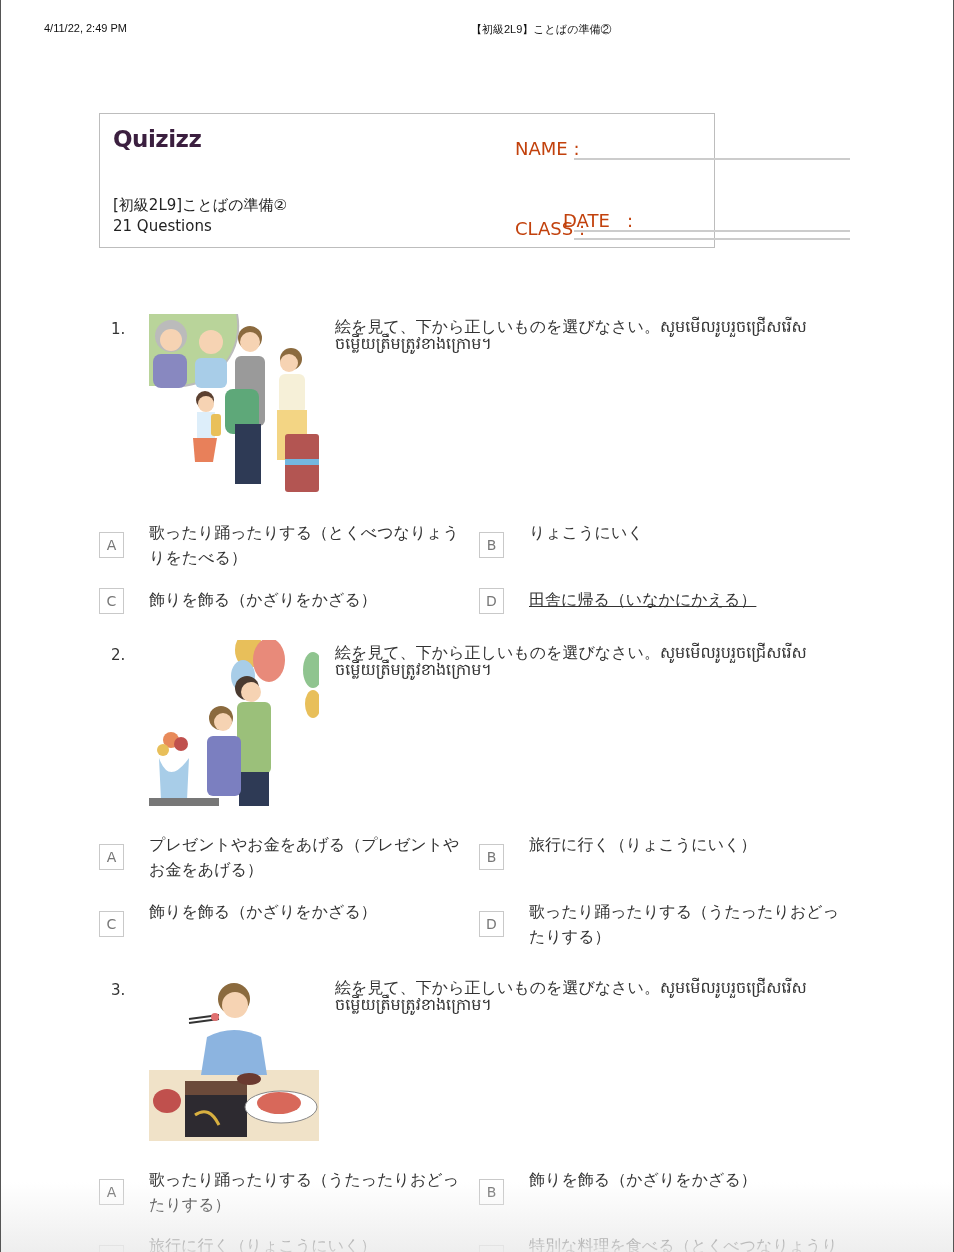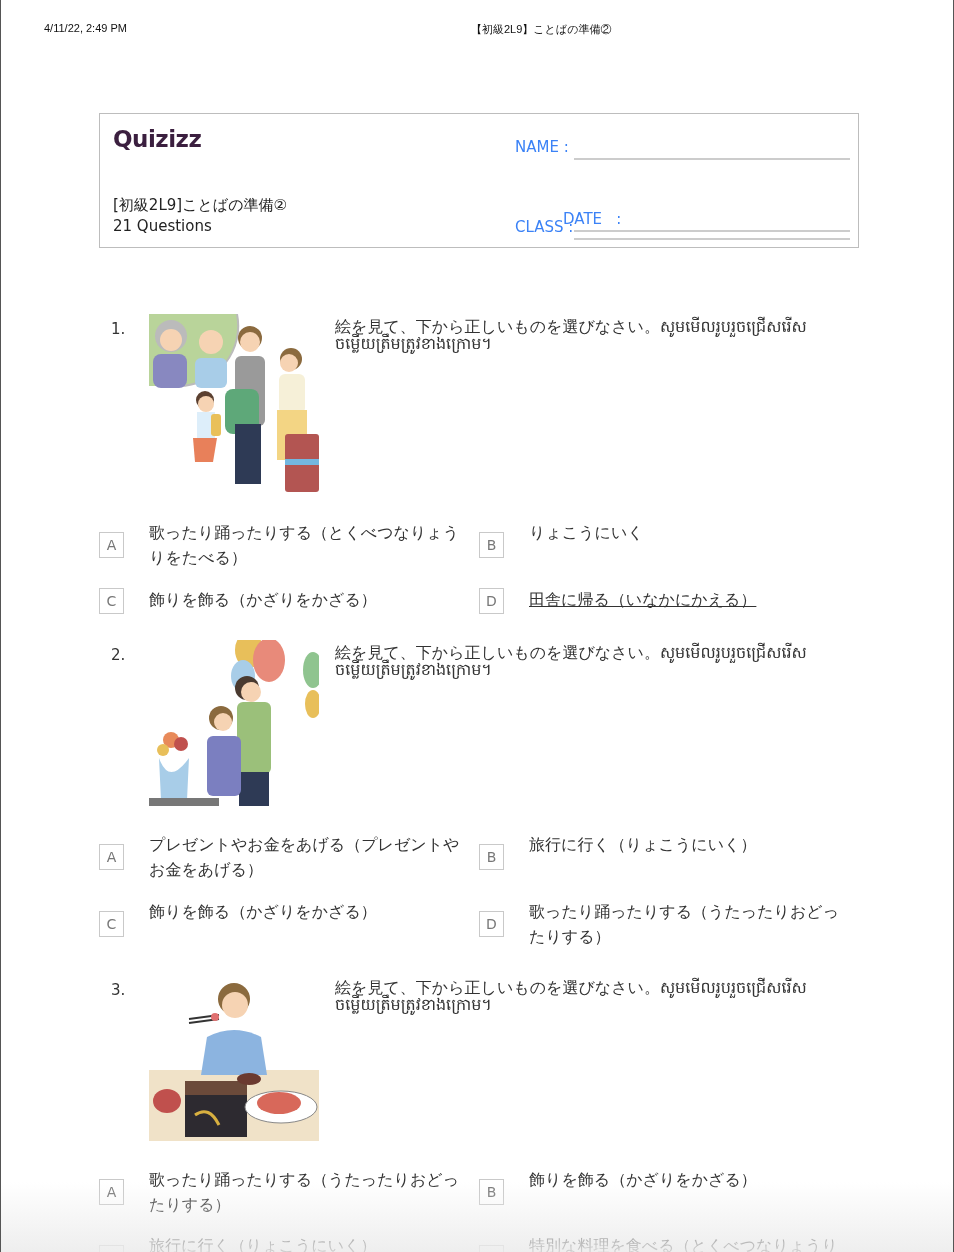--- a/index.html
+++ b/index.html
@@ -12,33 +12,33 @@
       border-right: 1px solid #555;
     }
     .print-header {
       position: absolute; top: 22px; left: 0; width: 954px; height: 16px;
       font-family: "Liberation Sans", sans-serif; font-size: 11px; color: #111;
     }
     .print-date { position: absolute; left: 43px; top: 0; text-align: right; }
     .print-title { position: absolute; left: 470px; top: 0; }
 
     .header-box {
-      position: absolute; left: 98px; top: 113px; width: 760px; height: 135px;
+      position: absolute; left: 98px; top: 113px; width: 616px; height: 135px;
       border: 1px solid #bdbdbd;
     }
     .logo {
       position: absolute; left: 13px; top: 12px;
       font-family: "DejaVu Sans", sans-serif; font-weight: bold;
       font-size: 23px; letter-spacing: -0.5px; color: #3b1f3f;
     }
     .quiz-title { position: absolute; left: 13px; top: 82px; font-size: 15px; color: #222; }
     .quiz-count { position: absolute; left: 13px; top: 103px; font-size: 15px; color: #222; }
 
     .field { position: absolute; left: 415px; width: 335px; height: 30px; }
-    .field-label { position: absolute; left: 0; top: 8px; font-size: 15px; color: #3b82f6; }
+    .field-label { position: absolute; left: 0; top: 8px; font-size: 18px; color: #c2410c; }
     .field-line { position: absolute; left: 59px; right: 0; top: 28px; border-bottom: 2px solid #cccccc; }
 
     .question { position: absolute; left: 98px; width: 760px; }
     .q-num { position: absolute; left: 12px; top: 6px; font-size: 15px; color: #333; }
     .q-image {
       position: absolute; left: 50px; top: 0; width: 170px; height: 180px;
       overflow: hidden;
     }
     .q-text {
       position: absolute; left: 236px; top: 4px; width: 510px;

